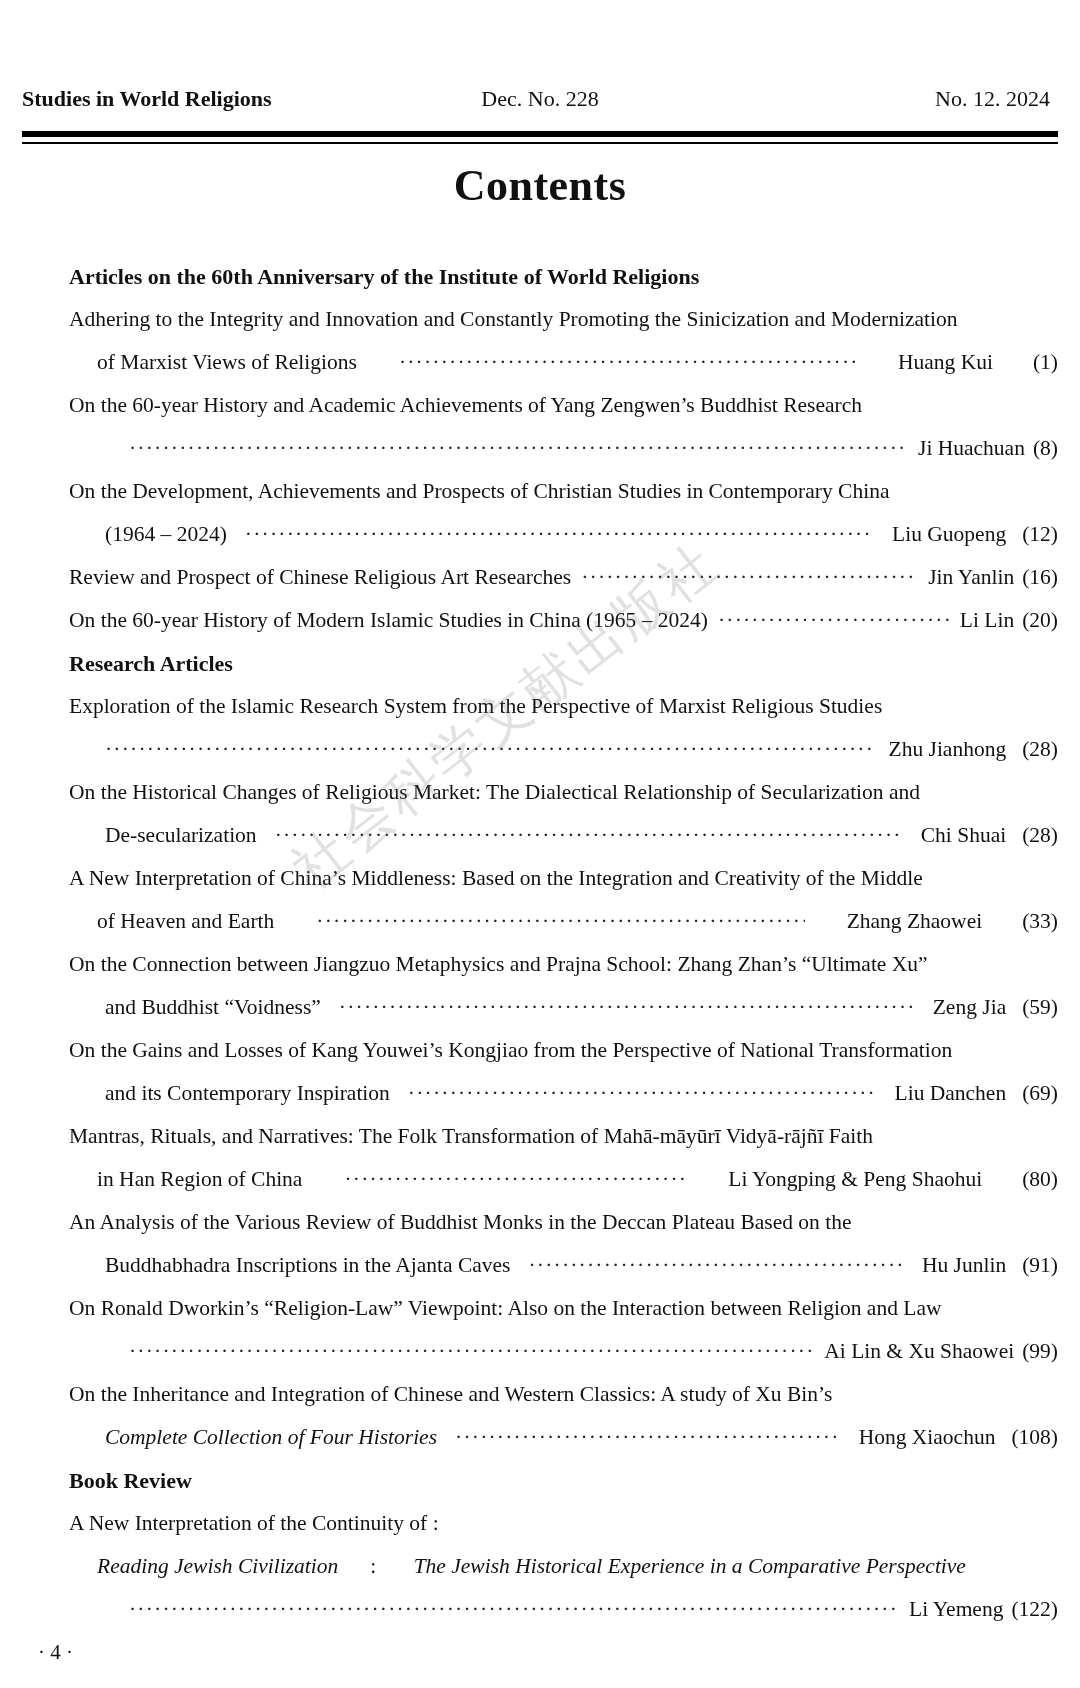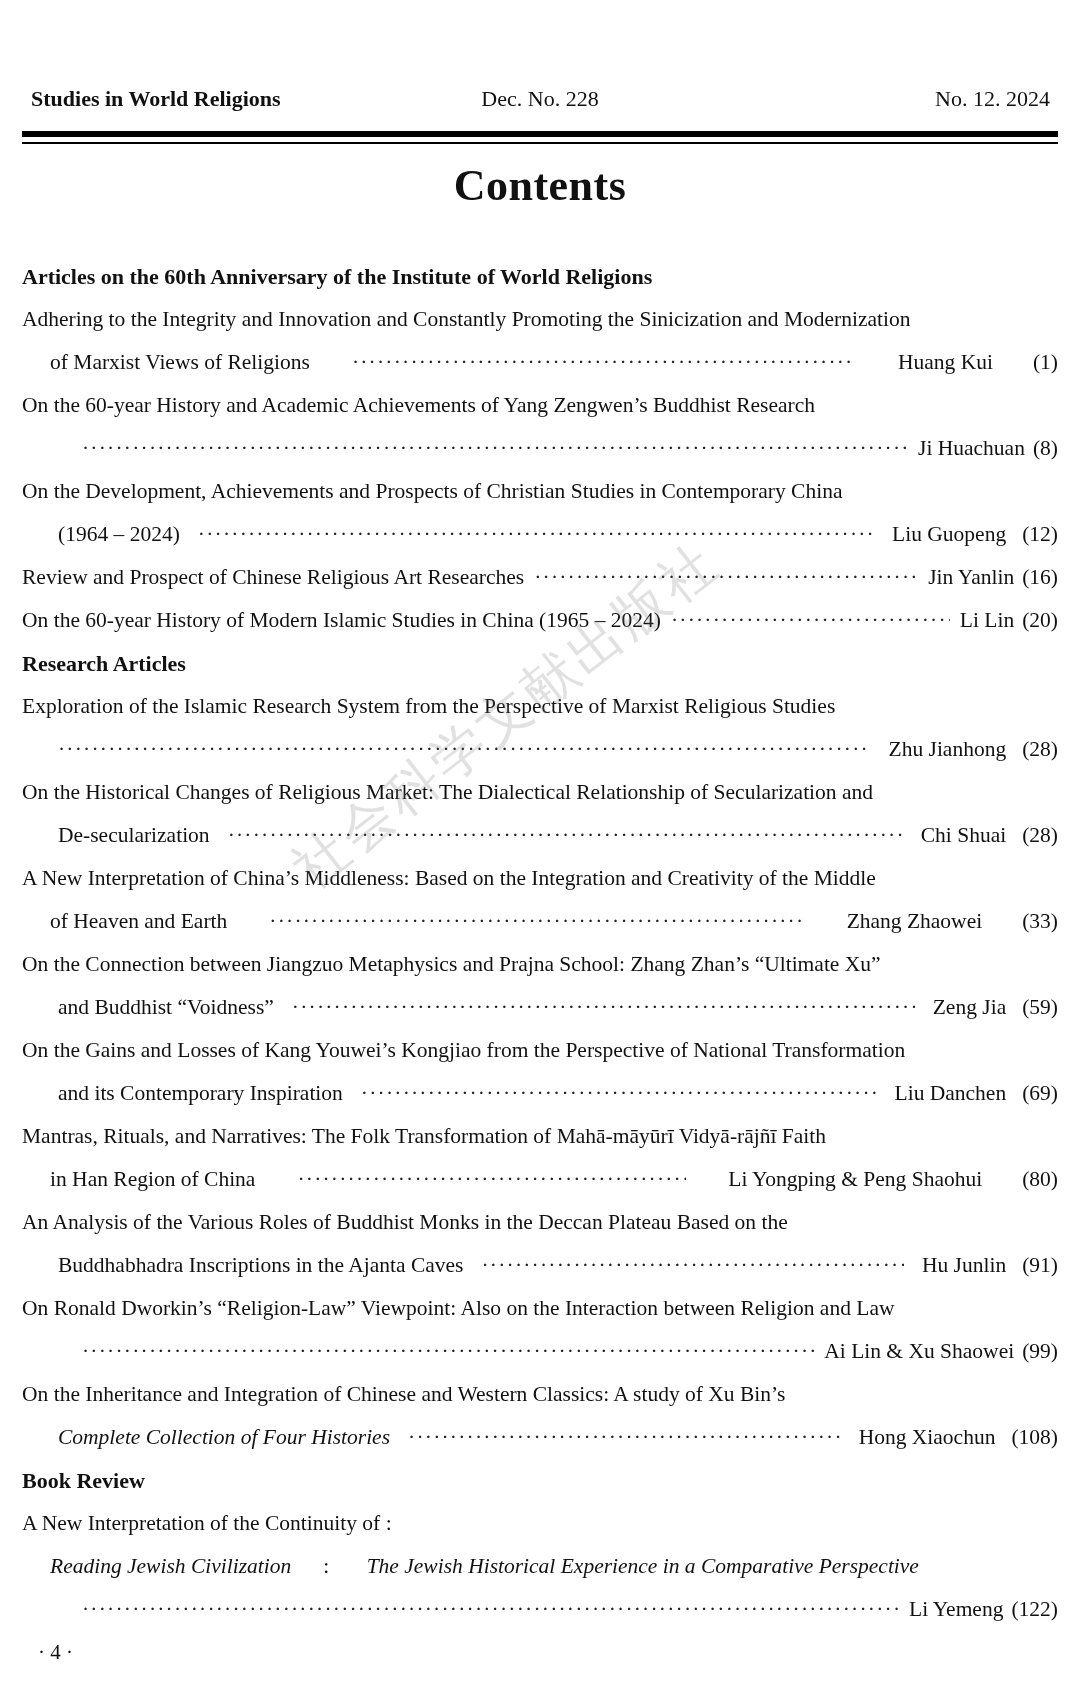--- a/index.html
+++ b/index.html
@@ -4,33 +4,33 @@
 <style>
   html, body { margin: 0; padding: 0; background: #ffffff; }
   body {
     width: 1080px; height: 1688px; position: relative; overflow: hidden;
     font-family: "Liberation Serif", "DejaVu Serif", serif; color: #111;
   }
   .header {
     position: absolute; left: 22px; right: 22px; top: 86px; height: 30px;
     font-size: 22px;
   }
-  .header .journal { position: absolute; left: 9px; top: 0; font-weight: bold; }
+  .header .journal { position: absolute; left: 0; top: 0; font-weight: bold; }
   .header .issue-no { position: absolute; left: 0; right: 0; text-align: center; top: 0; }
   .header .issue-date { position: absolute; right: 8px; top: 0; }
   .rule-thick { position: absolute; left: 22px; right: 22px; top: 131px; height: 6px; background: #000; }
   .rule-thin { position: absolute; left: 22px; right: 22px; top: 142px; height: 2px; background: #000; }
   .title {
     position: absolute; left: 0; right: 0; top: 160px; text-align: center;
     font-size: 44px; font-weight: bold; letter-spacing: 0.5px;
   }
   .toc { position: absolute; left: 22px; right: 22px; top: 255px; }
   .line {
     height: 43px; line-height: 43px; font-size: 21.5px; white-space: nowrap;
-    display: flex; align-items: baseline; position: relative;
+    display: flex; align-items: baseline; position: relative; margin-left: 47px;
   }
   .section-heading { font-weight: bold; font-size: 22px; }
   .indent1 { padding-left: 28px; gap: 32px; }
   .indent2 { padding-left: 36px; gap: 8px; }
   .indent3 { padding-left: 60px; }
   .leader {
     flex: 1 1 auto; overflow: hidden; margin: 0 10px;
     letter-spacing: 1.2px; color: #222;
   }
   .leader::before {
@@ -187,21 +187,21 @@
     <div class="line indent1">
       <span>in Han Region of China</span>
       <span class="leader"></span>
       <span class="author">Li Yongping &amp; Peng Shaohui</span>
       <span class="page">(80)</span>
     </div>
   </div>
 
   <div>
     <div class="line">
-        <span>An Analysis of the Various Roles of Buddhist Monks in the Deccan Plateau Based on the</span>
+        <span>An Analysis of the Various Review of Buddhist Monks in the Deccan Plateau Based on the</span>
       </div>
     <div class="line indent2">
       <span>Buddhabhadra Inscriptions in the Ajanta Caves</span>
       <span class="leader"></span>
       <span class="author">Hu Junlin</span>
       <span class="page">(91)</span>
     </div>
   </div>
 
   <div>

